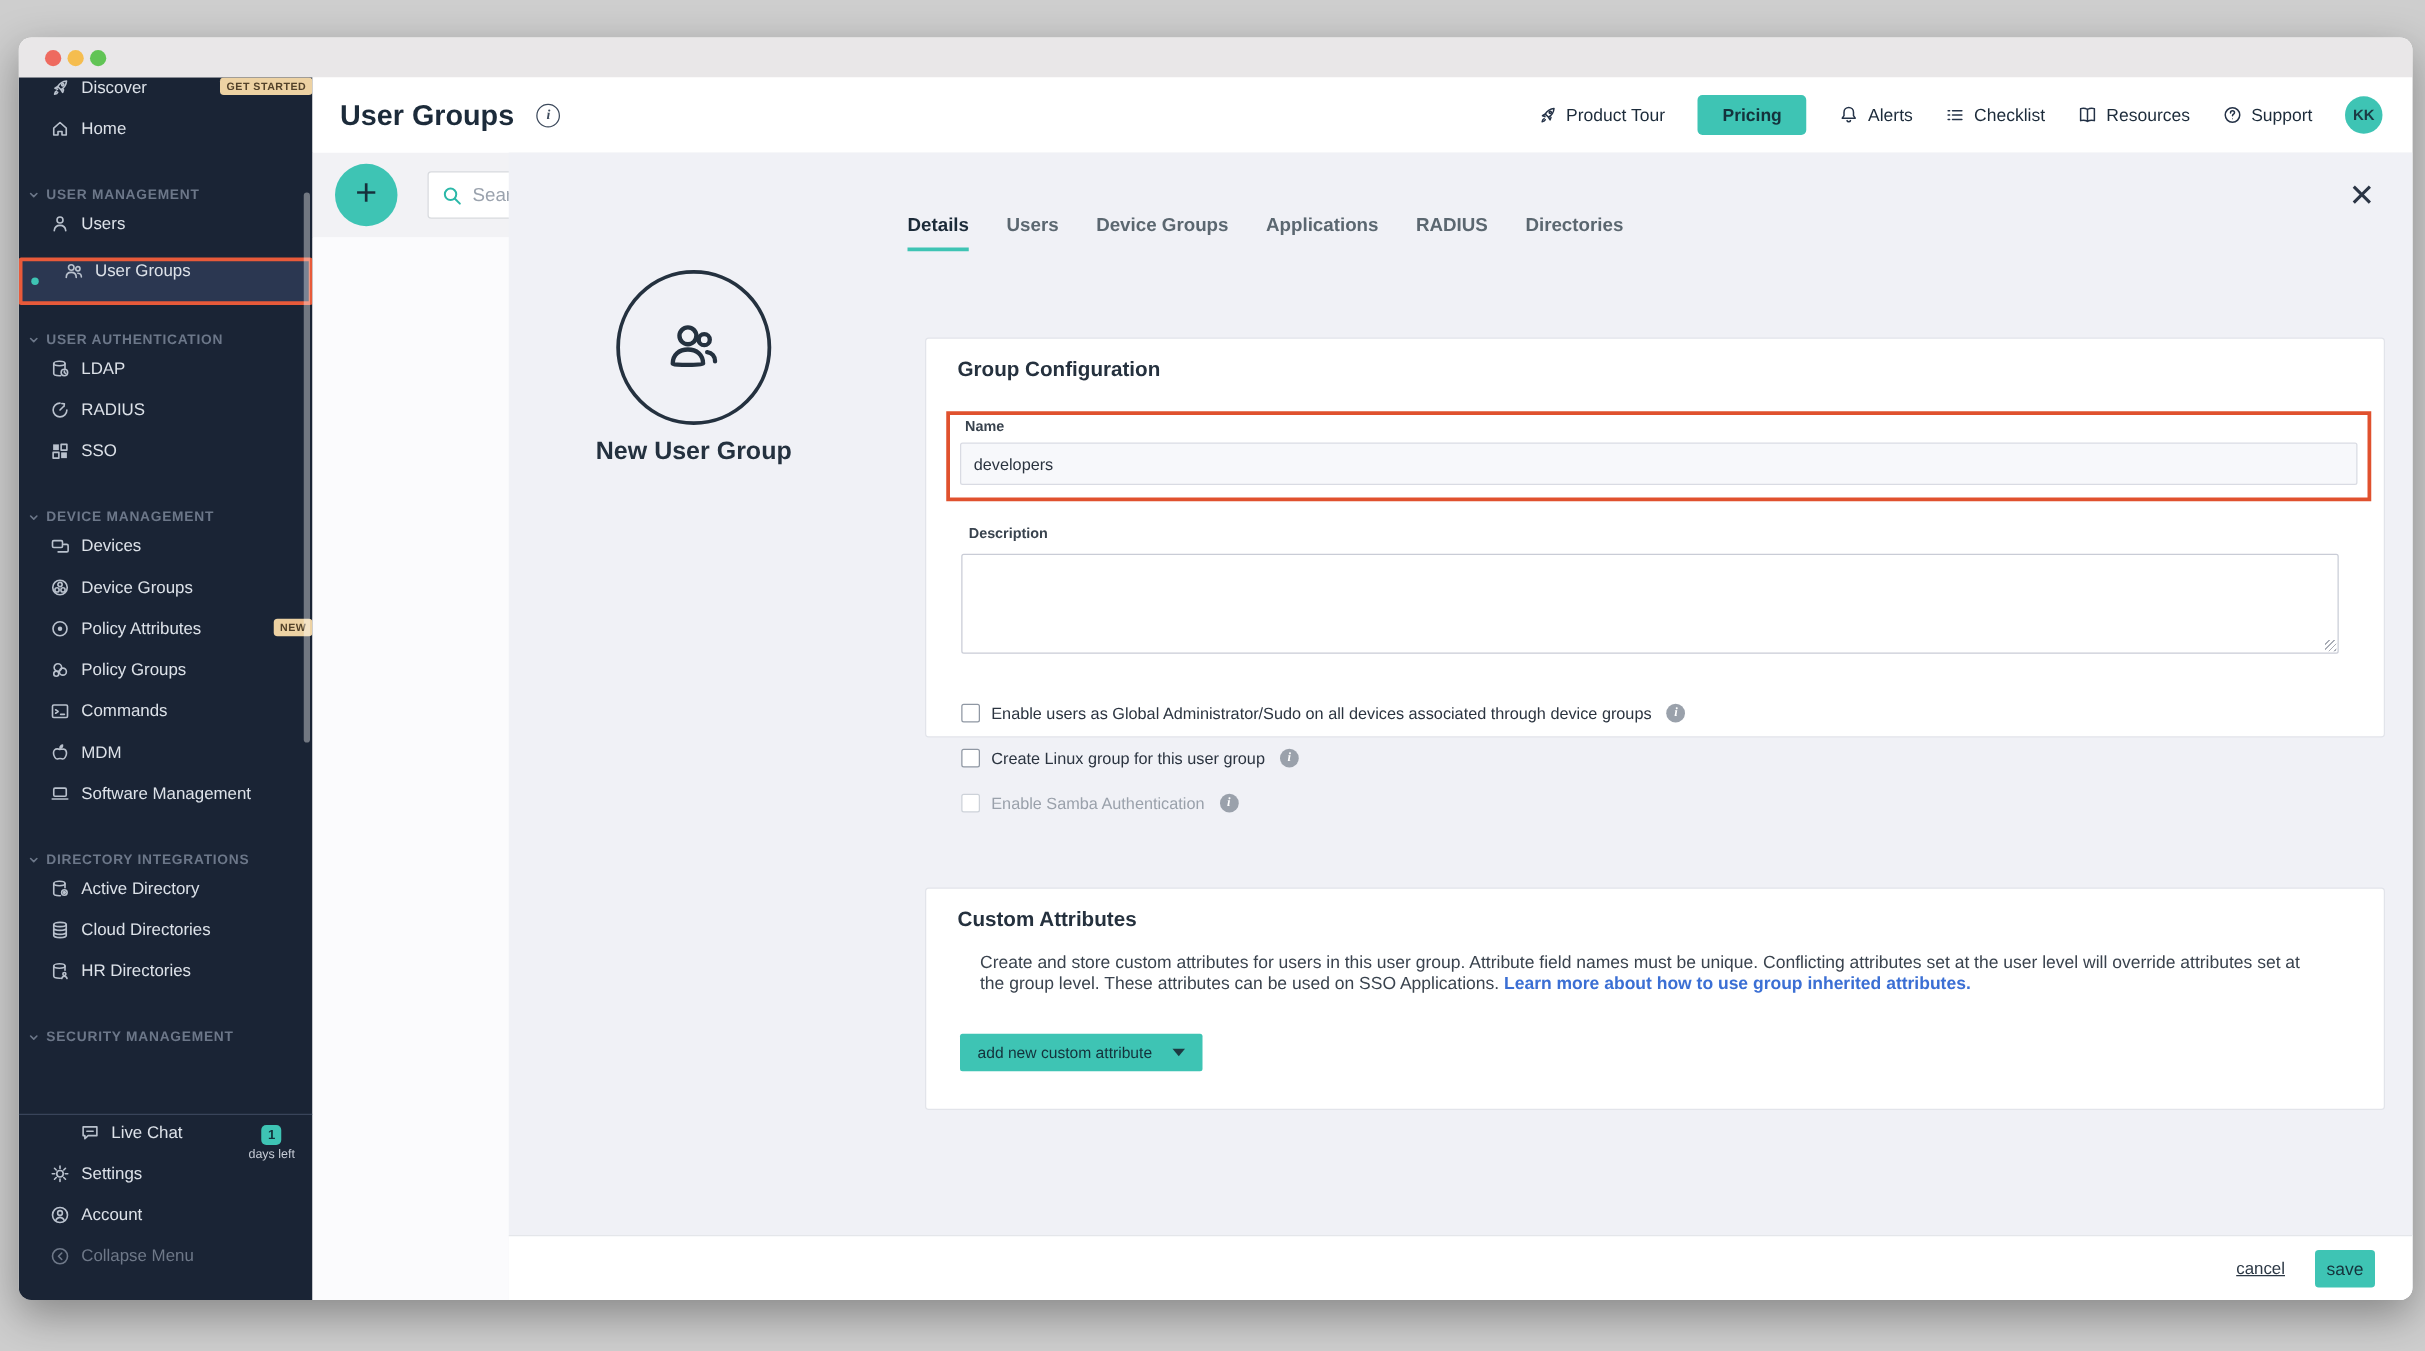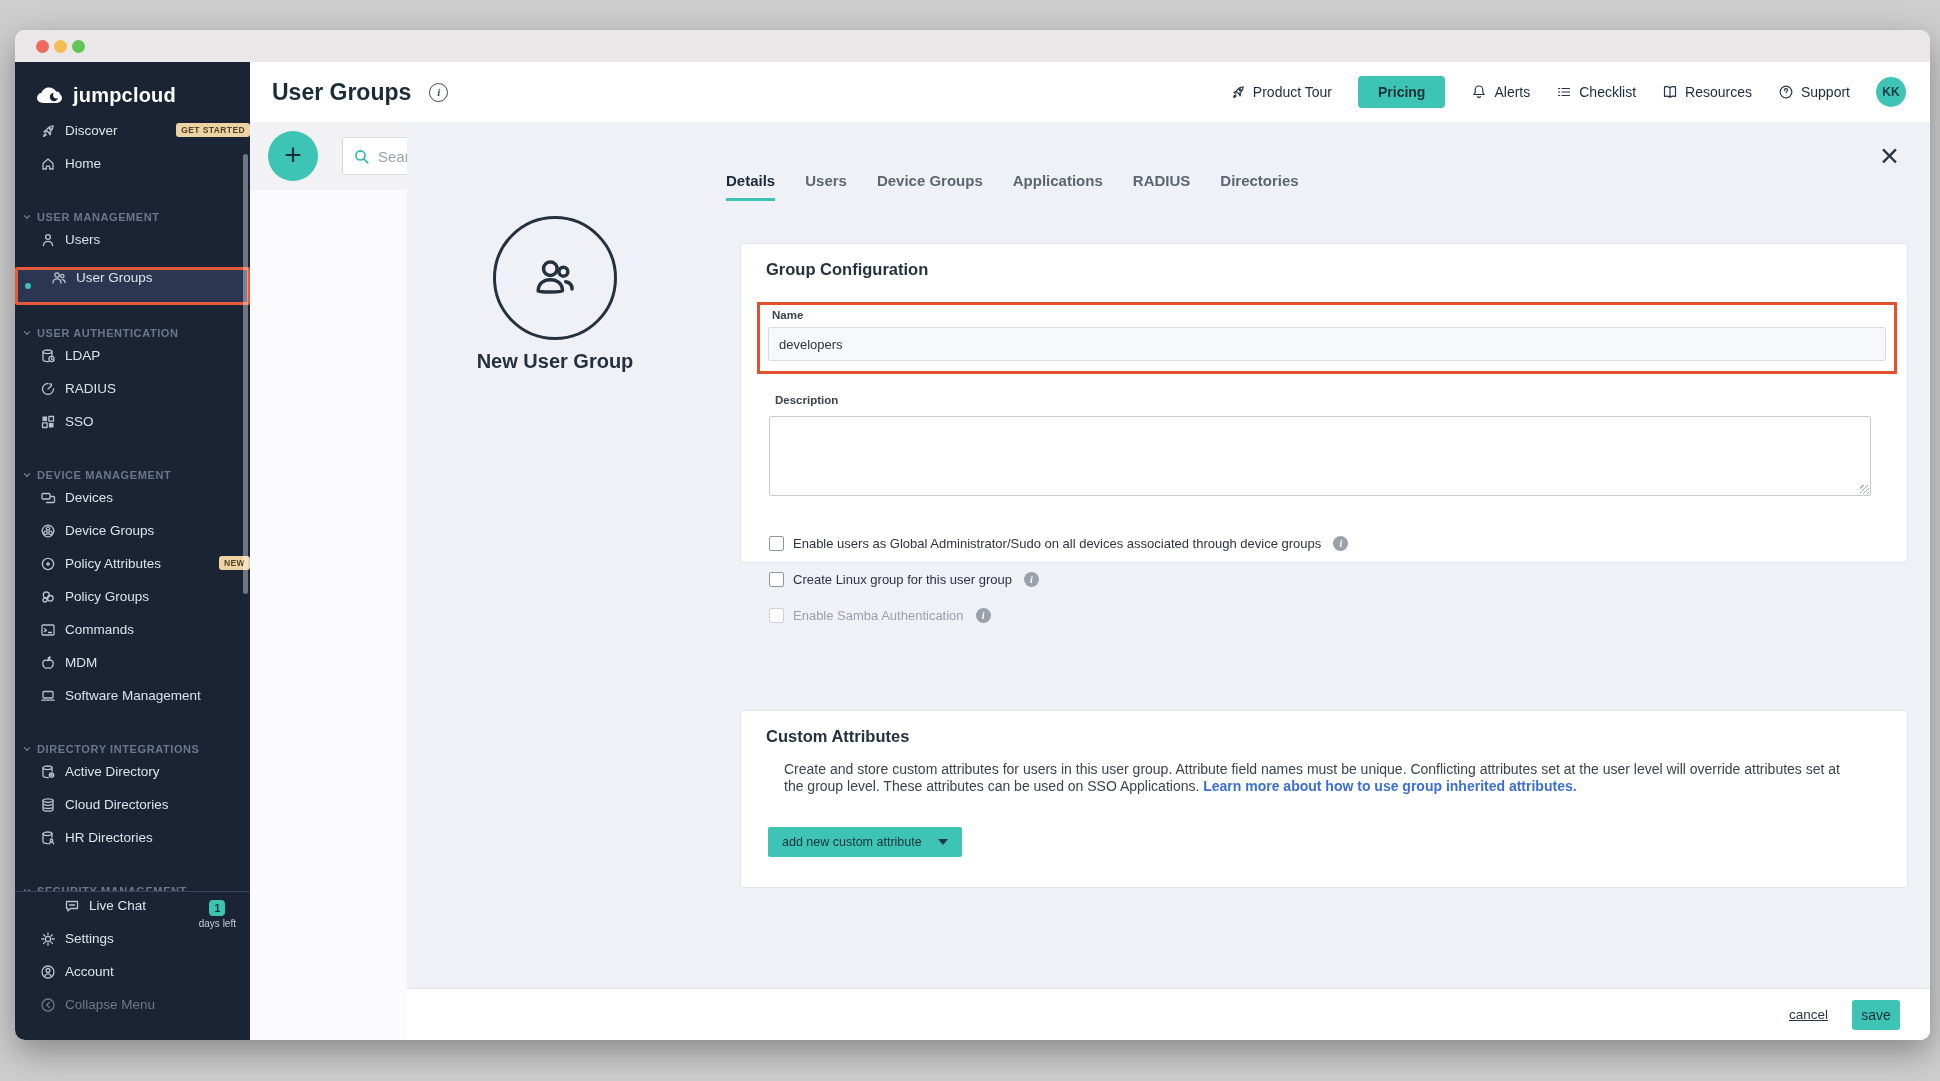--- a/index.html
+++ b/index.html
@@ -67,21 +67,21 @@
   .modal-close { position:absolute; left:1472px; top:20px; font-size:25px; color:#2b3545; cursor:pointer; background:none; border:none; font-family:inherit; }
   .group-circle { position:absolute; left:86px; top:94px; width:124px; height:124px; border:3.5px solid #24313f; border-radius:50%;
     display:flex; align-items:center; justify-content:center; }
   .modal-title { position:absolute; left:18px; top:228px; width:260px; text-align:center; font-size:20px; font-weight:700; color:#24313f; }
 
   .tabs { position:absolute; left:319px; top:50px; display:flex; gap:30px; }
   .tab { font-size:15px; font-weight:700; color:#5b6770; padding-bottom:9px; cursor:pointer; border-bottom:3px solid transparent; }
   .tab.active { color:#1b2a38; border-bottom-color:#3ec4b4; }
 
   .card { position:absolute; left:333px; width:1168px; background:#fff; border:1px solid #e2e4ea; border-radius:3px; }
-  .card1 { top:121px; height:320px; }
+  .card1 { top:148px; height:320px; }
   .card2 { top:588px; height:178px; }
   .card-heading { position:absolute; left:25px; top:16px; font-size:16.5px; font-weight:700; color:#25313e; }
 
   .name-highlight { position:absolute; left:16px; top:58px; width:1140px; height:72px; border:3px solid #e0512e; }
   .field-label { font-size:11.5px; font-weight:700; color:#39434e; }
   .name-label { position:absolute; left:12px; top:4px; }
   .name-input { position:absolute; left:8px; right:8px; top:22px; height:34px; background:#f7f8fb;
     border:1px solid #d9dbe3; border-radius:2px; font-size:13px; color:#2b3440; padding:0 10px; font-family:inherit; }
   .desc-label { position:absolute; left:34px; top:150px; }
   .desc-area { position:absolute; left:28px; top:172px; width:1102px; height:80px; background:#fff;
@@ -122,30 +122,20 @@
 
 <div class="window">
 
   <div class="titlebar">
     <span class="tl red"></span>
     <span class="tl yellow"></span>
     <span class="tl green"></span>
   </div>
 
   <nav class="sidebar">
-    <div class="logo">
-      <span class="ic">
-        <svg width="30" height="20" viewBox="0 0 30 20">
-            <path d="M8 17c-3.3 0-6-2.2-6-5.2 0-2.6 2-4.7 4.6-5C7.6 3.5 10.6 1.5 14 1.5c3.7 0 6.8 2.3 7.6 5.5 3 .2 5.4 2.4 5.4 5 0 2.8-2.6 5-5.8 5z" fill="#fff" stroke="none"></path>
-            <circle cx="19" cy="11" r="4.2" fill="#1a2435" stroke="none"></circle>
-            <circle cx="21.5" cy="9" r="3.4" fill="#fff" stroke="none"></circle>
-          </svg>
-      </span>
-      <span class="logo-text">jumpcloud</span>
-    </div>
 
     <div class="side-nav">
       <div class="srow">
         <span class="ic">
             <svg width="16" height="16" viewBox="0 0 16 16">
               <path d="M8.8 9.8C10.9 8.5 13 6 13.2 2.8 10 3 7.5 5.1 6.2 7.2zM6.2 7.2 4 8.6l2 .7M8.8 9.8l1.3 2.1.7-2M5.3 10.9c-.9.3-1.4 1.3-1.6 2.5 1.2-.2 2.2-.7 2.5-1.6"></path>
               <circle cx="10.2" cy="5.8" r=".9"></circle>
             </svg>
           </span>
         <span>Discover</span>

